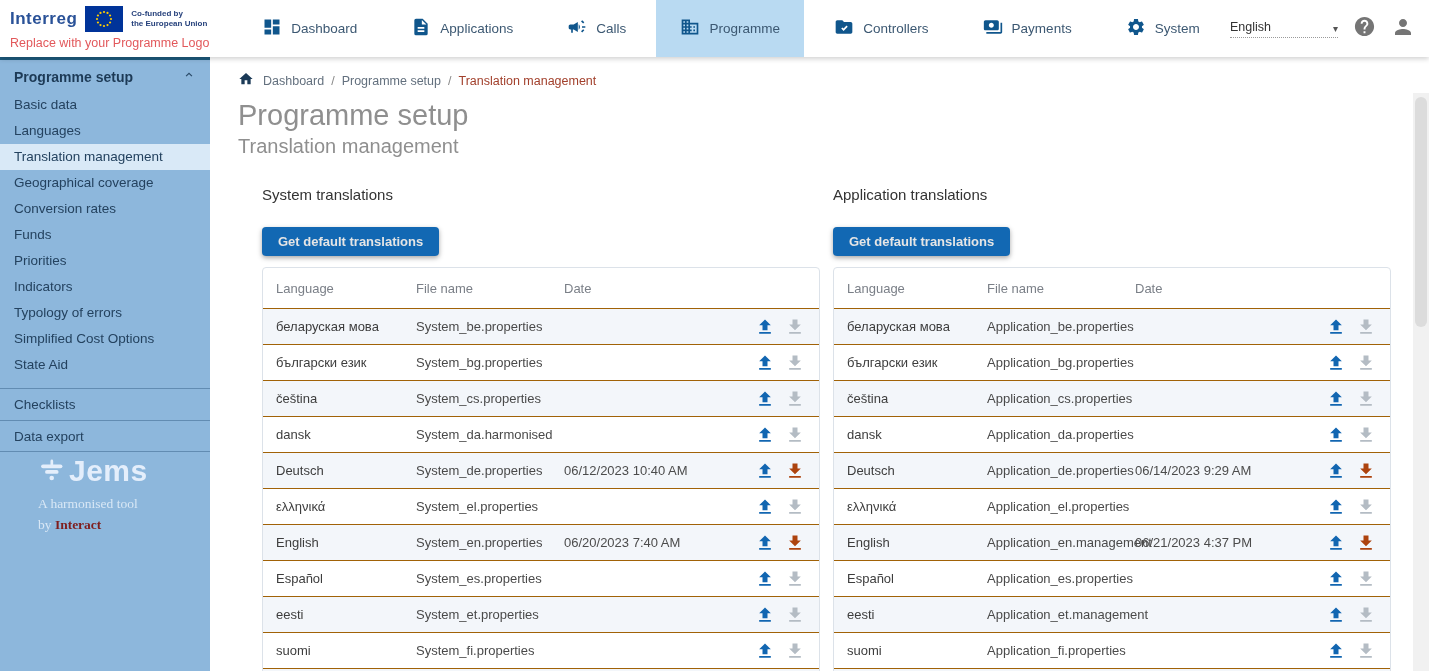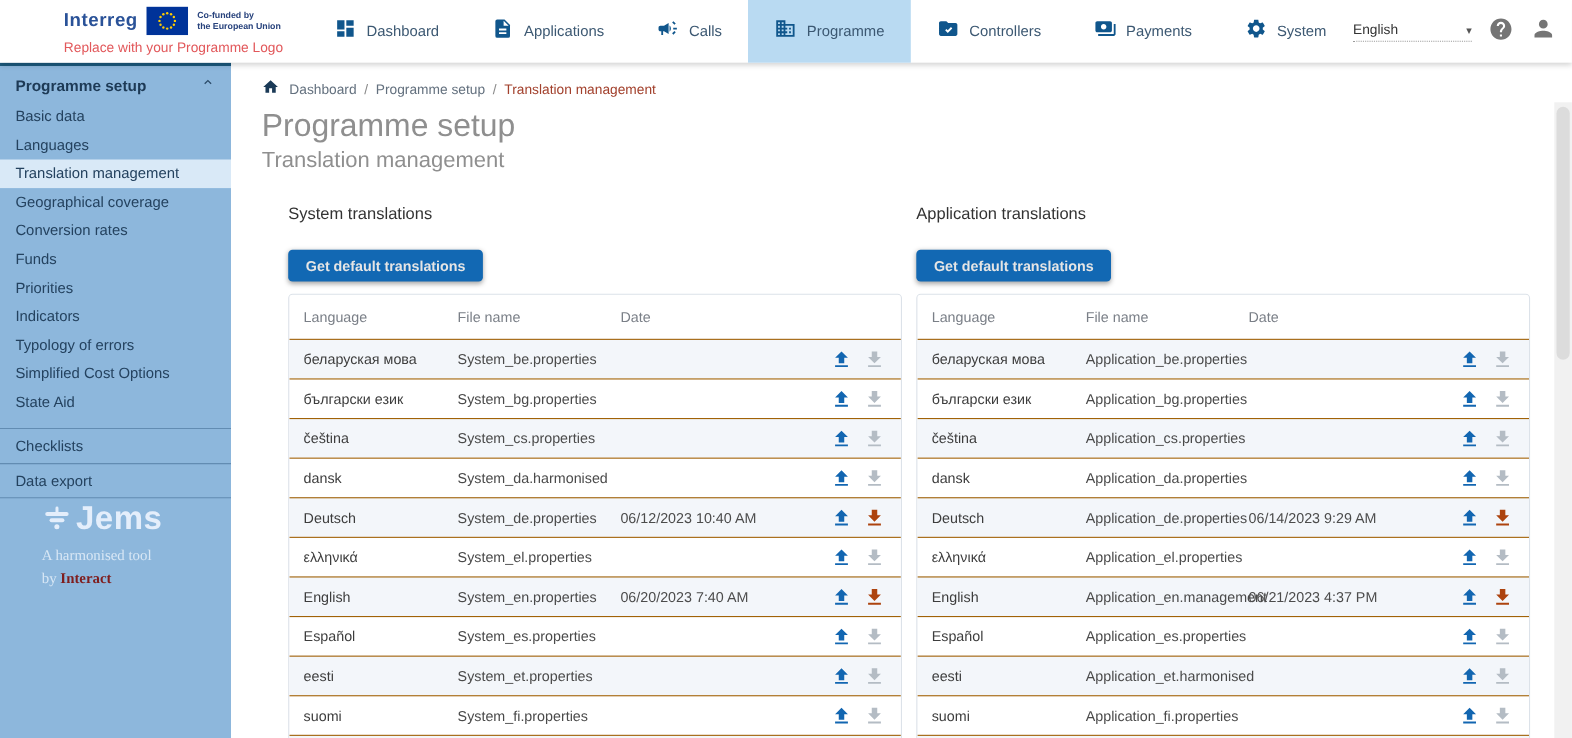--- a/index.html
+++ b/index.html
@@ -2,21 +2,21 @@
 <html><head>
 <meta charset="utf-8">
 <style>
   * { margin:0; padding:0; box-sizing:border-box; }
   html,body { width:1429px; height:671px; overflow:hidden; background:#fff;
               font-family:"Liberation Sans", sans-serif; }
 
   
   .topbar { position:fixed; top:0; left:0; width:1429px; height:57px; background:#fff;
             display:flex; align-items:stretch; z-index:30;
-            box-shadow:0 2px 5px rgba(0,0,0,.18);padding-left:48px; }
+            box-shadow:0 2px 5px rgba(0,0,0,.18); }
   .logo-area { width:232px; padding:6px 0 0 10px; flex:0 0 auto; }
   .logo-row { display:flex; align-items:center; gap:8px; }
   .brand-word { font-size:17px; font-weight:bold; color:#2a5298; letter-spacing:.5px; }
   .eu-flag { display:block; }
   .cofunded { font-size:8px; font-weight:bold; color:#27427c; line-height:1.25; }
   .replace-hint { margin-top:4px; font-size:12.5px; color:#e2585b; }
 
   .nav { flex:1; display:flex; justify-content:space-evenly; align-items:stretch; }
   .nav-item { display:flex; align-items:center; gap:9px; padding:0 24px; cursor:pointer; }
   .nav-item.active { background:#b9daf2; }
@@ -584,21 +584,21 @@
       </span>
       <span class="icon-btn download disabled">
         <svg width="20" height="20" viewBox="0 0 24 24">
                     <path d="M19 9h-4V3H9v6H5l7 7 7-7zM5 18v2h14v-2z"></path>
                   </svg>
       </span>
     </div>
   </div>
             <div class="trow striped">
     <div class="cell lang">eesti</div>
-    <div class="cell file">Application_et.harmonised</div>
+    <div class="cell file">Application_et.management</div>
     <div class="cell date"></div>
     <div class="cell actions">
       <span class="icon-btn upload">
         <svg width="20" height="20" viewBox="0 0 24 24">
                     <path d="M9 16h6v-6h4l-7-7-7 7h4zm-4 2h14v2H5z"></path>
                   </svg>
       </span>
       <span class="icon-btn download disabled">
         <svg width="20" height="20" viewBox="0 0 24 24">
                     <path d="M19 9h-4V3H9v6H5l7 7 7-7zM5 18v2h14v-2z"></path>

